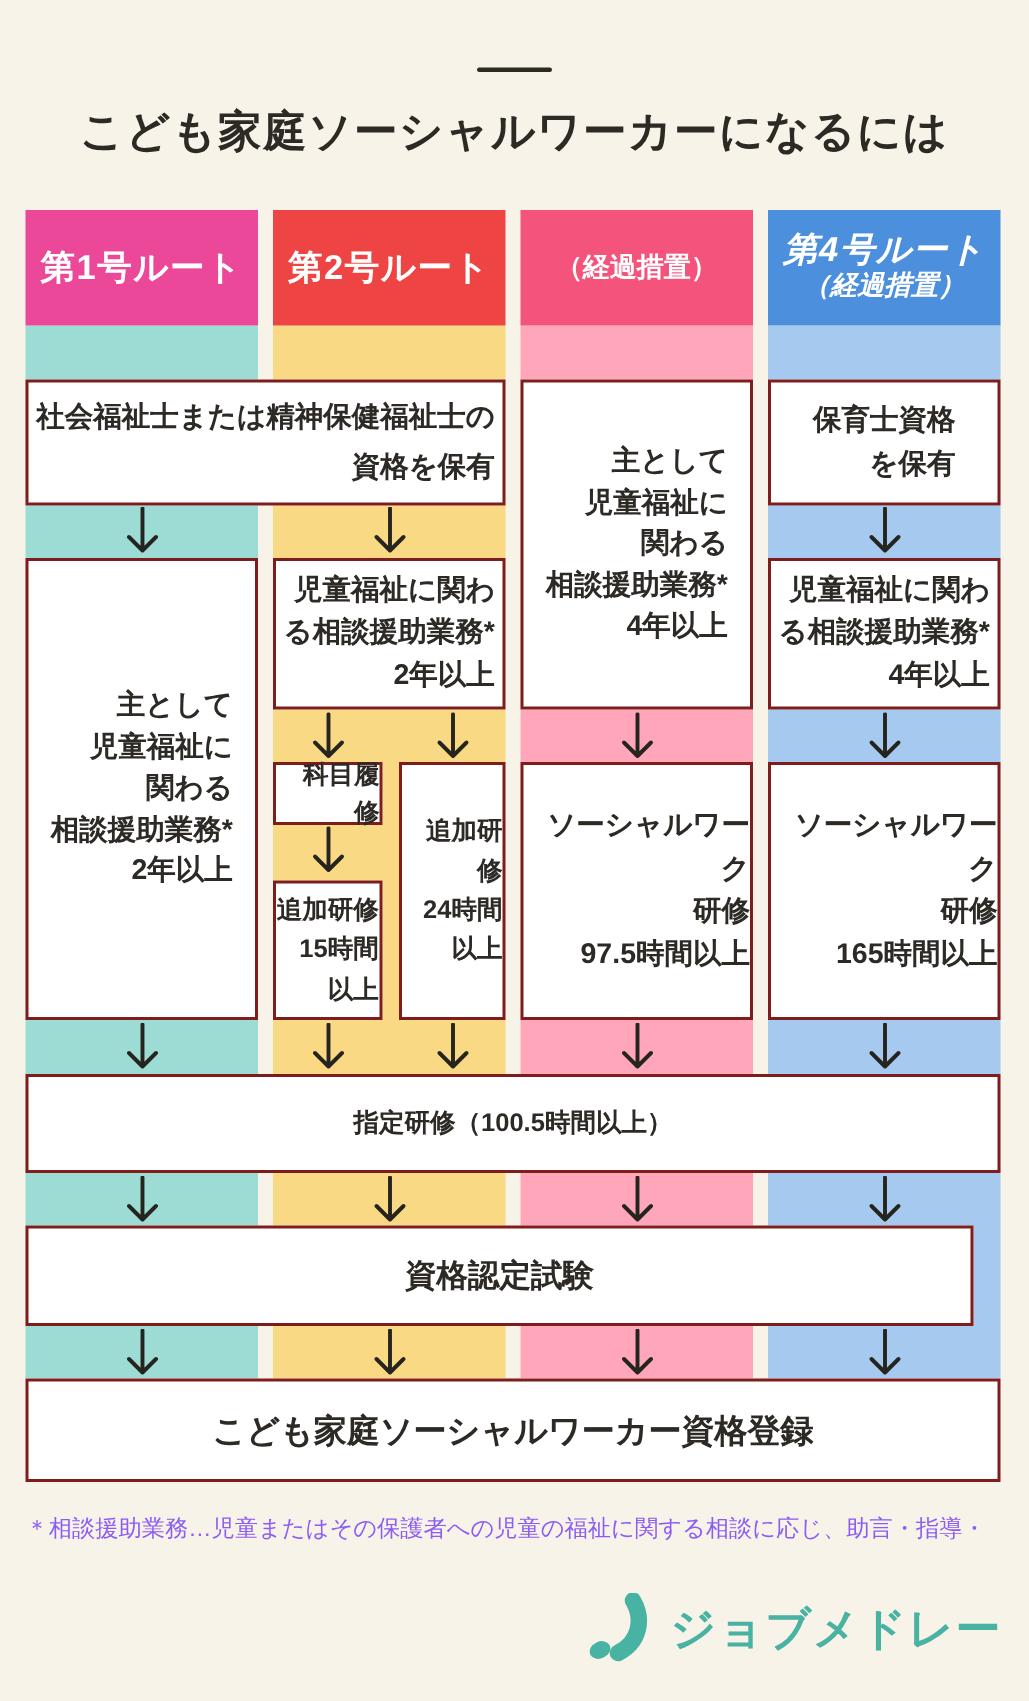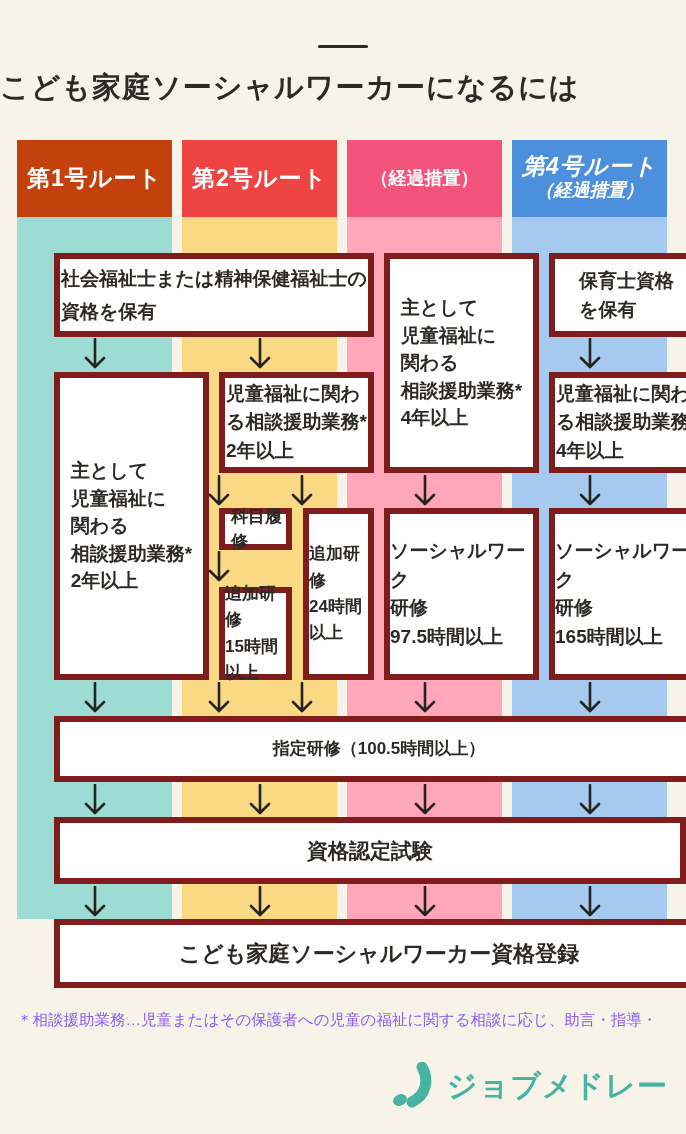--- a/index.html
+++ b/index.html
@@ -4,41 +4,41 @@
 <style>
   html,body{margin:0;padding:0;background:#f8f3e8;}
   *{box-sizing:border-box;}
   .canvas{
     position:relative;width:686px;height:1134px;margin:0 auto;
     background:#f8f3e8;overflow:hidden;
     font-family:"Liberation Sans","DejaVu Sans",sans-serif;
     color:#2d2a26;
   }
   .title-rule{position:absolute;left:318px;top:45px;width:50px;height:3px;background:#2d2a26;border-radius:2px;}
-  .page-title{position:absolute;left:0;top:68px;width:686px;
+  .page-title{position:absolute;left:0;top:68px;width:686px;text-align:center;
     font-size:29px;font-weight:700;letter-spacing:1px;}
   
   .hdr{position:absolute;top:140px;width:155px;height:77px;display:flex;flex-direction:column;
     align-items:center;justify-content:center;color:#fff;font-weight:700;z-index:2;}
   .hdr .l1{font-size:23px;letter-spacing:1px;line-height:1.1;}
   .hdr .l2{font-size:18px;letter-spacing:0;line-height:1.3;}
-  .hdr1{left:17px;background:#c2410c;}
+  .hdr1{left:17px;background:#ec4899;}
   .hdr2{left:182px;background:#ef4444;}
   .hdr3{left:347px;background:#f4537c;}
   .hdr4{left:512px;background:#4c8fdc;font-style:italic;}
   
   .strip{position:absolute;top:217px;width:155px;height:702px;z-index:1;}
   .strip1{left:17px;background:#9cdcd4;}
   .strip2{left:182px;background:#fad984;}
   .strip3{left:347px;background:#ffa6ba;}
   .strip4{left:512px;background:#a6c9f0;}
   
-  .box{position:absolute;background:#ffffff;border:6px solid #7f1d1d;z-index:2;
-    display:flex;align-items:center;justify-content:center;text-align:left;
-    white-space:pre-line;font-weight:700;font-size:19px;line-height:1.5;margin-left:37px;}
+  .box{position:absolute;background:#ffffff;border:2px solid #7f1d1d;z-index:2;
+    display:flex;align-items:center;justify-content:center;text-align:right;
+    white-space:pre-line;font-weight:700;font-size:19px;line-height:1.5;}
   .b-sw12{left:17px;top:253px;width:320px;height:84px;line-height:1.75;}
   .b-r1work{left:17px;top:372px;width:155px;height:308px;line-height:1.45;}
   .b-r2work{left:182px;top:372px;width:155px;height:101px;line-height:1.5;}
   .b-kamoku{left:182px;top:508px;width:73px;height:42px;font-size:17px;padding-left:6px;}
   .b-t15{left:182px;top:587px;width:73px;height:93px;font-size:17px;line-height:1.55;}
   .b-t24{left:266px;top:508px;width:71px;height:172px;font-size:17px;line-height:1.55;}
   .b-r3work{left:347px;top:253px;width:155px;height:220px;line-height:1.45;}
   .b-r3sw{left:347px;top:508px;width:155px;height:172px;line-height:1.5;}
   .b-hoiku{left:512px;top:253px;width:155px;height:84px;line-height:1.55;}
   .b-r4work{left:512px;top:372px;width:155px;height:101px;line-height:1.5;}

